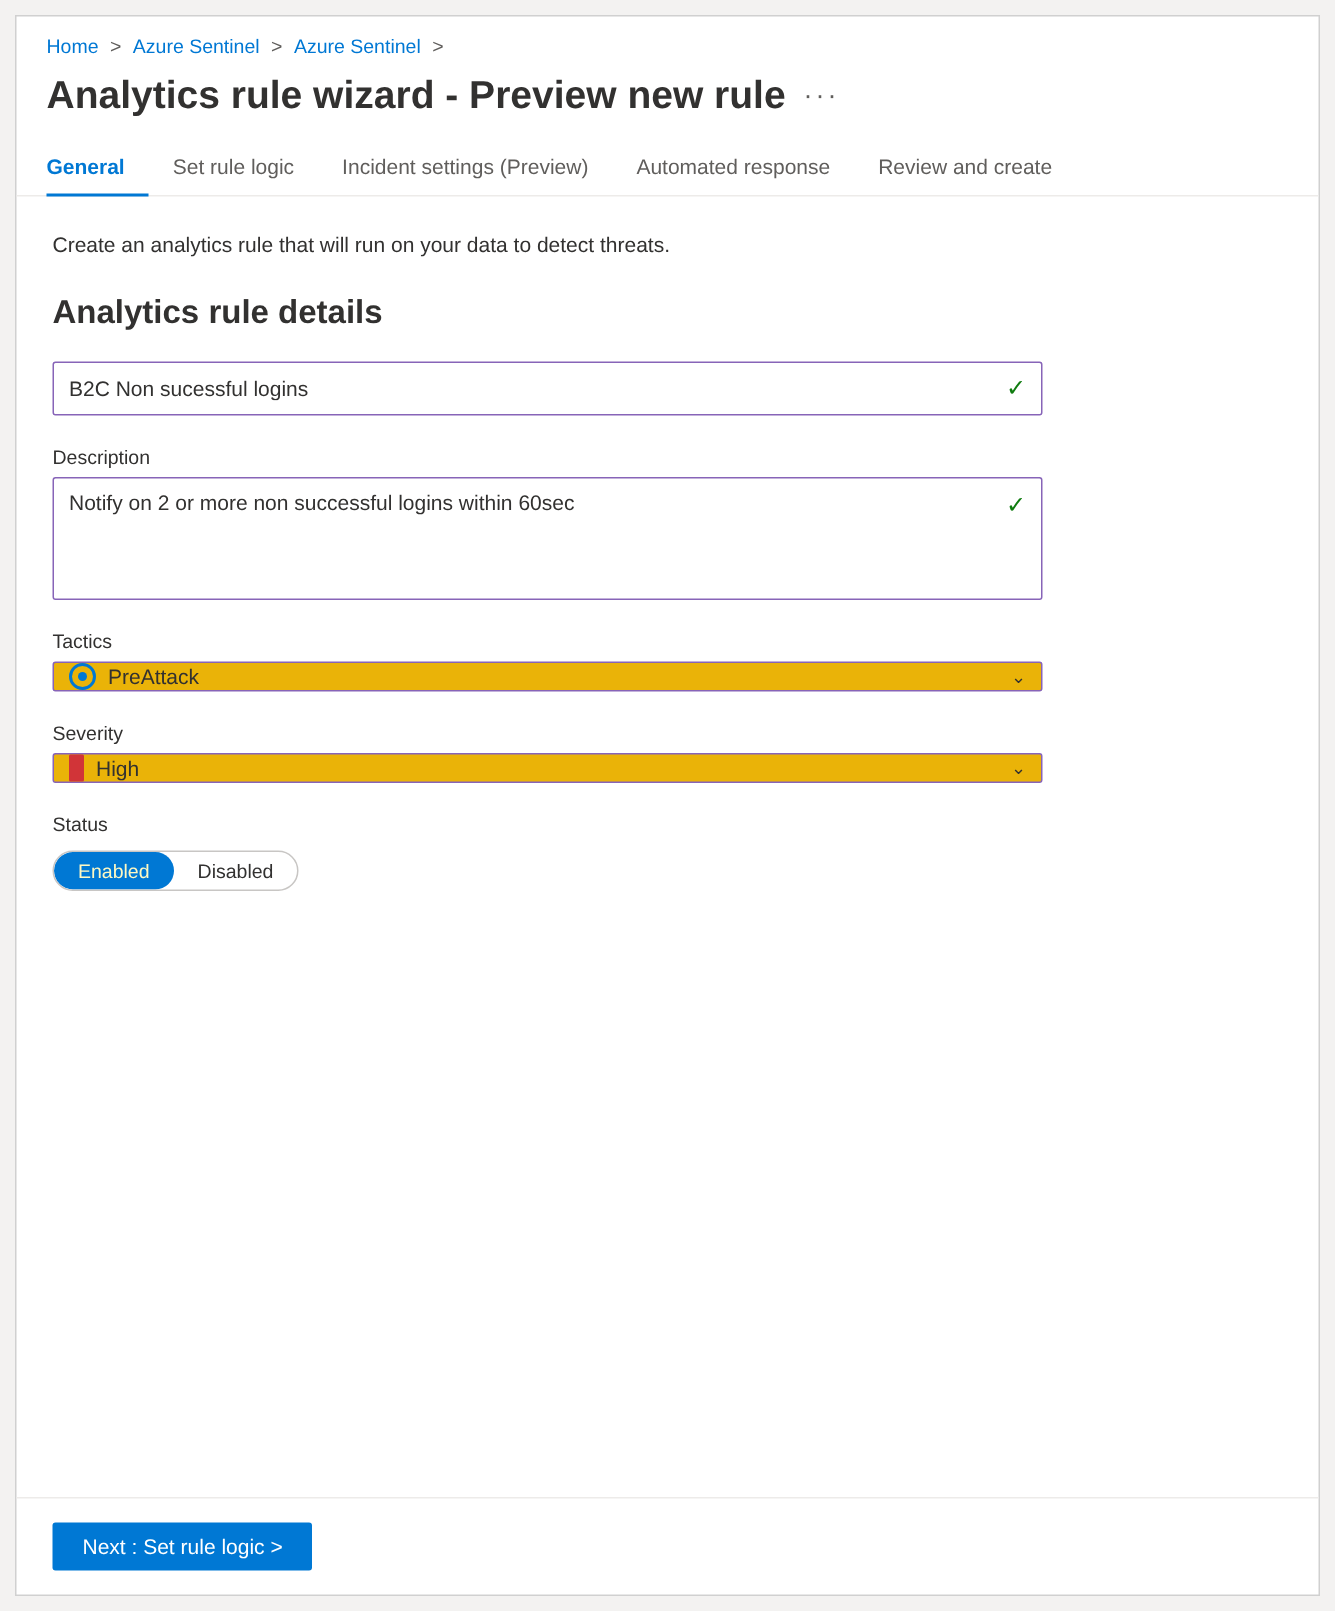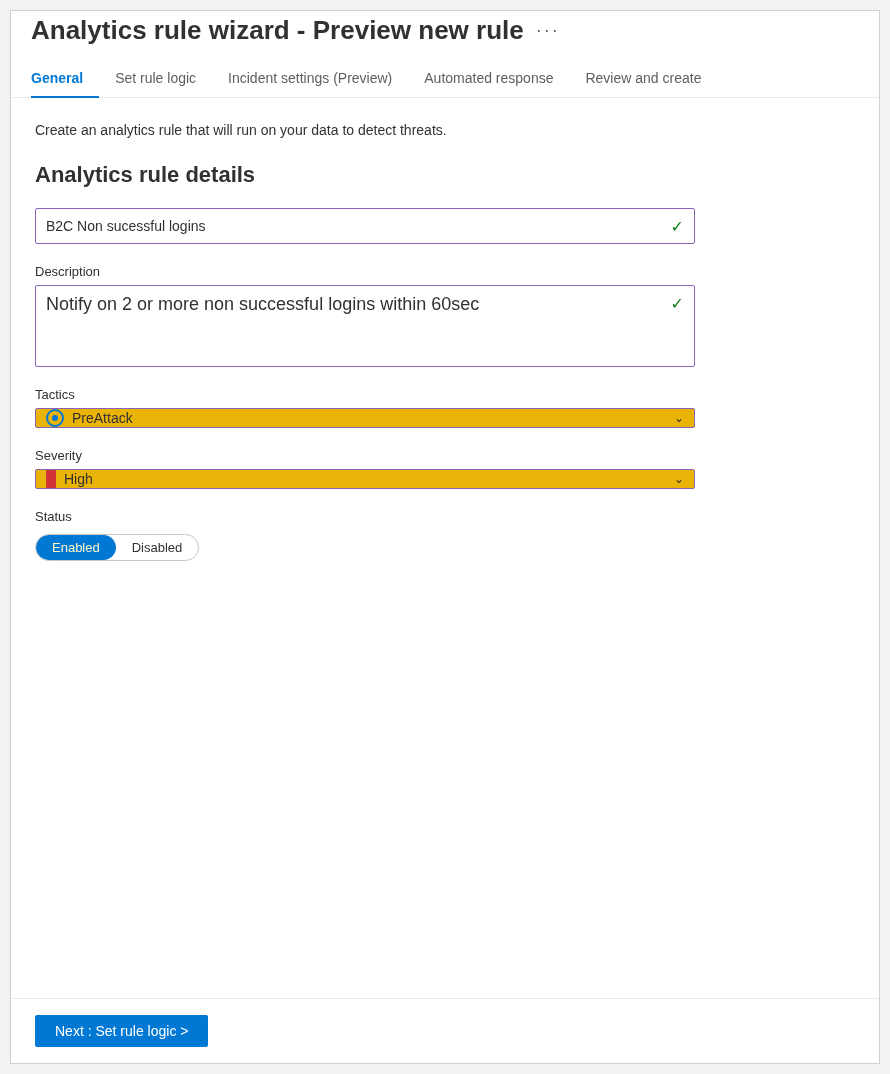--- a/index.html
+++ b/index.html
@@ -138,21 +138,21 @@
       font-size: 14px;
       color: #323130;
       display: flex;
       align-items: flex-start;
       justify-content: space-between;
       background: #fff;
     }
     .textarea-field textarea {
       border: none;
       outline: none;
-      font-size: 18px;
+      font-size: 14px;
       color: #323130;
       width: 100%;
       font-family: inherit;
       background: transparent;
       resize: none;
       min-height: 64px;
     }
     .select-field {
       width: 100%;
       max-width: 660px;
@@ -245,20 +245,28 @@
       font-family: inherit;
       cursor: pointer;
       font-weight: 400;
     }
   </style>
 </head>
 <body>
 
 <div class="window">
 
+  <div class="breadcrumb">
+    <a href="#">Home</a>
+    <span> &gt; </span>
+    <a href="#">Azure Sentinel</a>
+    <span> &gt; </span>
+    <a href="#">Azure Sentinel</a>
+    <span> &gt; </span>
+  </div>
 
   <div class="page-title">
     <span>Analytics rule wizard - Preview new rule</span>
     <span class="page-title-ellipsis">···</span>
   </div>
 
   <div class="tabs">
     <div class="tab active">General</div>
     <div class="tab">Set rule logic</div>
     <div class="tab">Incident settings (Preview)</div>

